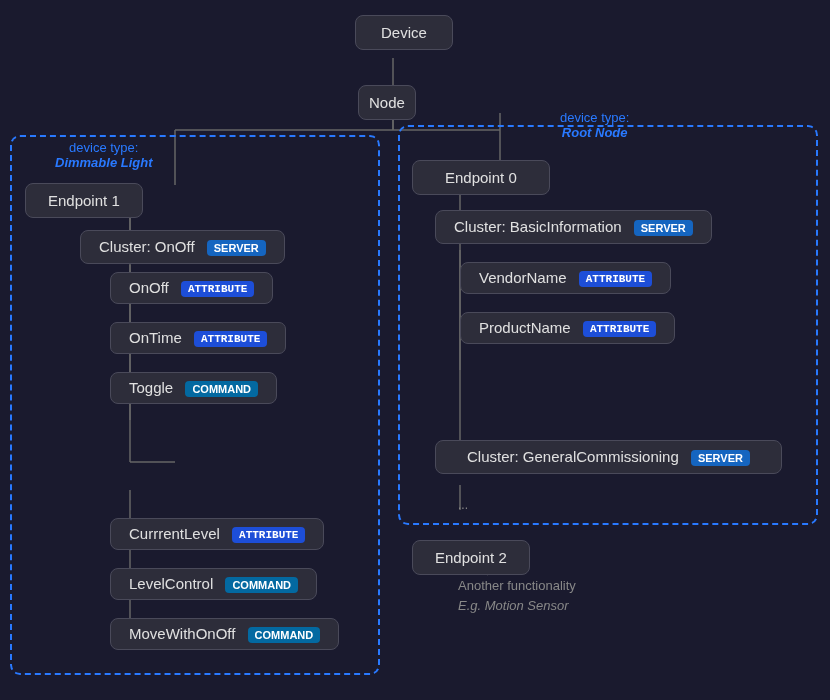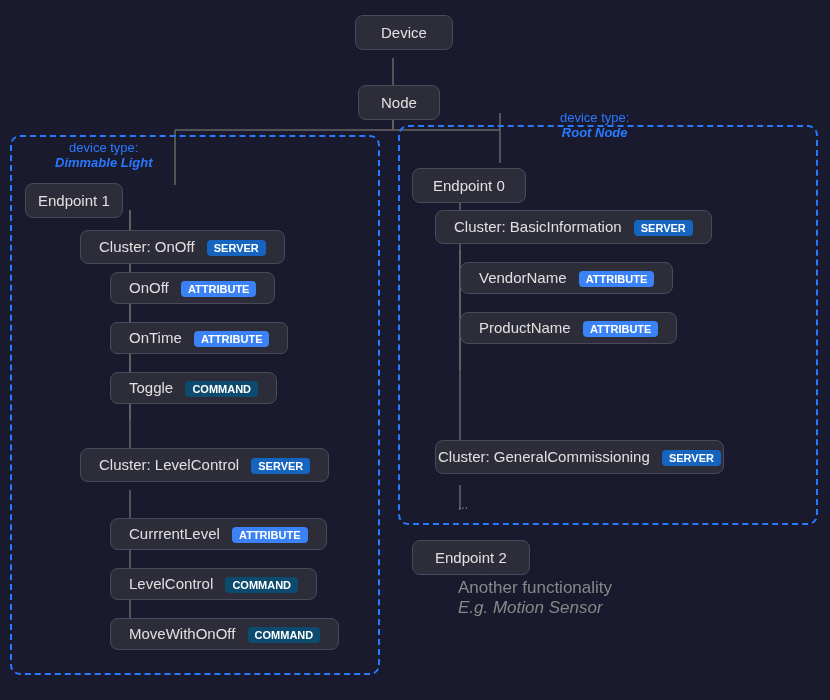--- a/index.html
+++ b/index.html
@@ -38,25 +38,26 @@
       font-size: 11px;
       font-weight: bold;
       margin-left: 8px;
       vertical-align: middle;
     }
     .badge-server {
       background: #1565c0;
       color: #fff;
     }
     .badge-attribute {
-      background: #3b82f6;
+      background: #1d4ed8;
       color: #fff;
+      font-family: Liberation Mono, monospace;
     }
     .badge-command {
-      background: #0c4a6e;
+      background: #0369a1;
       color: #fff;
     }
 
     
     .region-box {
       position: absolute;
       border: 2px dashed #2979ff;
       border-radius: 10px;
     }
     .region-label {
@@ -83,21 +84,21 @@
 
     .ellipsis-text {
       position: absolute;
       color: #888;
       font-size: 12px;
     }
 
     .italic-text {
       position: absolute;
       color: #888;
-      font-size: 17px;
+      font-size: 13px;
       font-style: italic;
     }
   </style>
 </head>
 <body>
 
 <div class="diagram-container">
 
   <svg class="connector-svg">
 
@@ -145,33 +146,33 @@
     <line x1="460" y1="485" x2="460" y2="510"></line>
 
     <line x1="500" y1="540" x2="500" y2="560"></line>
     <line x1="500" y1="560" x2="487" y2="575"></line>
   </svg>
 
   <div class="node-box" style="left:355px; top:15px; padding: 8px 25px;">
     <span>Device</span>
   </div>
 
-  <div class="node-box" style="left:358px; top:85px; padding: 8px 22px;">
+  <div class="node-box" style="left:358px; top:85px; padding: 8px 10px;">
     <span>Node</span>
   </div>
 
   <div class="region-box" style="left:10px; top:135px; width:370px; height:540px;">
   </div>
 
   <div class="region-label" style="left:55px; top:140px; font-size:13px; color:#2979ff;">
     <span style="font-weight:normal; display:block;">device type:</span>
     <span style="font-style:italic;">Dimmable Light</span>
   </div>
 
-  <div class="node-box" style="left:25px; top:183px; padding:8px 12px;">
+  <div class="node-box" style="left:25px; top:183px; padding:8px 22px;">
     <span>Endpoint 1</span>
   </div>
 
   <div class="node-box" style="left:80px; top:230px; padding:7px 18px;">
     <span>Cluster: OnOff</span>
     <span class="badge badge-server">SERVER</span>
   </div>
 
   <div class="node-box" style="left:110px; top:272px; padding:6px 18px;">
     <span>OnOff</span>
@@ -181,24 +182,20 @@
   <div class="node-box" style="left:110px; top:322px; padding:6px 18px;border-radius:7px;">
     <span>OnTime</span>
     <span class="badge badge-attribute">ATTRIBUTE</span>
   </div>
 
   <div class="node-box" style="left:110px; top:372px; padding:6px 18px;">
     <span>Toggle</span>
     <span class="badge badge-command">COMMAND</span>
   </div>
 
-  <div class="node-box" style="left:80px; top:448px; padding:7px 18px;">
-    <span>Cluster: LevelControl</span>
-    <span class="badge badge-server">SERVER</span>
-  </div>
 
   <div class="node-box" style="left:110px; top:518px; padding:6px 18px;">
     <span>CurrrentLevel</span>
     <span class="badge badge-attribute">ATTRIBUTE</span>
   </div>
 
   <div class="node-box" style="left:110px; top:568px; padding:6px 18px;">
     <span>LevelControl</span>
     <span class="badge badge-command">COMMAND</span>
   </div>
@@ -209,40 +206,40 @@
   </div>
 
   <div class="region-box" style="left:398px; top:125px; width:420px; height:400px;">
   </div>
 
   <div class="region-label" style="left:560px; top:110px; color:#2979ff; font-size:13px;">
     <span style="font-weight:normal; display:block;">device type:</span>
     <span style="font-style:italic;">Root Node</span>
   </div>
 
-  <div class="node-box" style="left:412px; top:168px; padding:8px 20px;">
+  <div class="node-box" style="left:412px; top:160px; padding:8px 32px;">
     <span>Endpoint 0</span>
   </div>
 
   <div class="node-box" style="left:435px; top:210px; padding:7px 18px;">
     <span>Cluster: BasicInformation</span>
     <span class="badge badge-server">SERVER</span>
   </div>
 
   <div class="node-box" style="left:460px; top:262px; padding:6px 18px;">
     <span>VendorName</span>
     <span class="badge badge-attribute">ATTRIBUTE</span>
   </div>
 
   <div class="node-box" style="left:460px; top:312px; padding:6px 18px;">
     <span>ProductName</span>
     <span class="badge badge-attribute">ATTRIBUTE</span>
   </div>
 
-  <div class="node-box" style="left:435px; top:440px; padding:7px 2px;">
+  <div class="node-box" style="left:435px; top:440px; padding:7px 31px;">
     <span>Cluster: GeneralCommissioning</span>
     <span class="badge badge-server">SERVER</span>
   </div>
 
   <div class="ellipsis-text" style="left:458px; top:498px;">
     <span>...</span>
   </div>
 
   <div class="node-box" style="left:412px; top:540px; padding:8px 22px;">
     <span>Endpoint 2</span>

